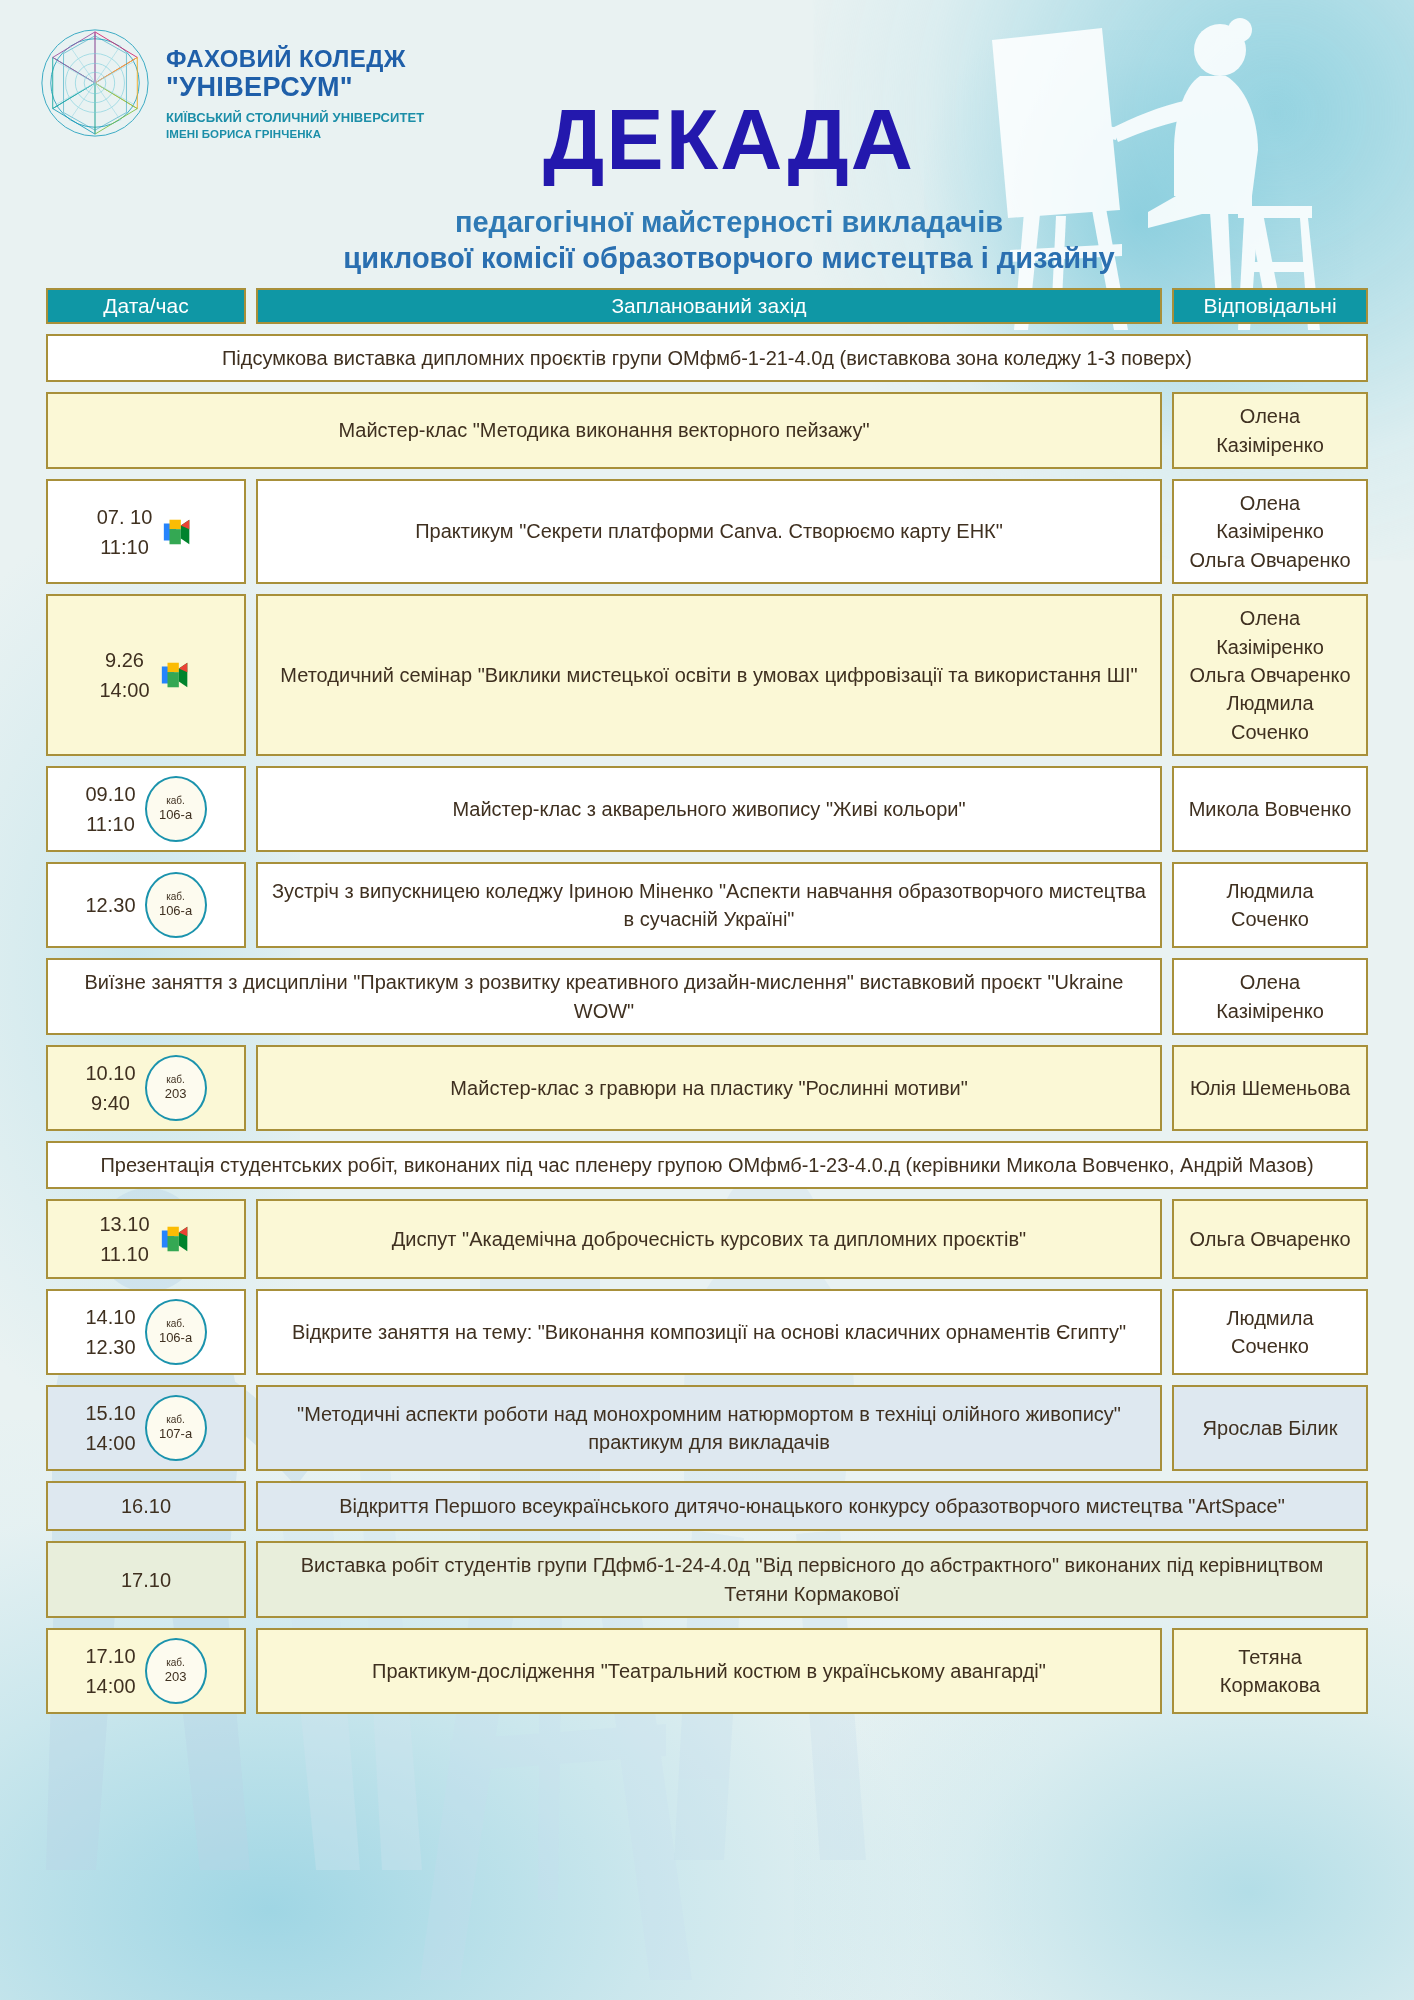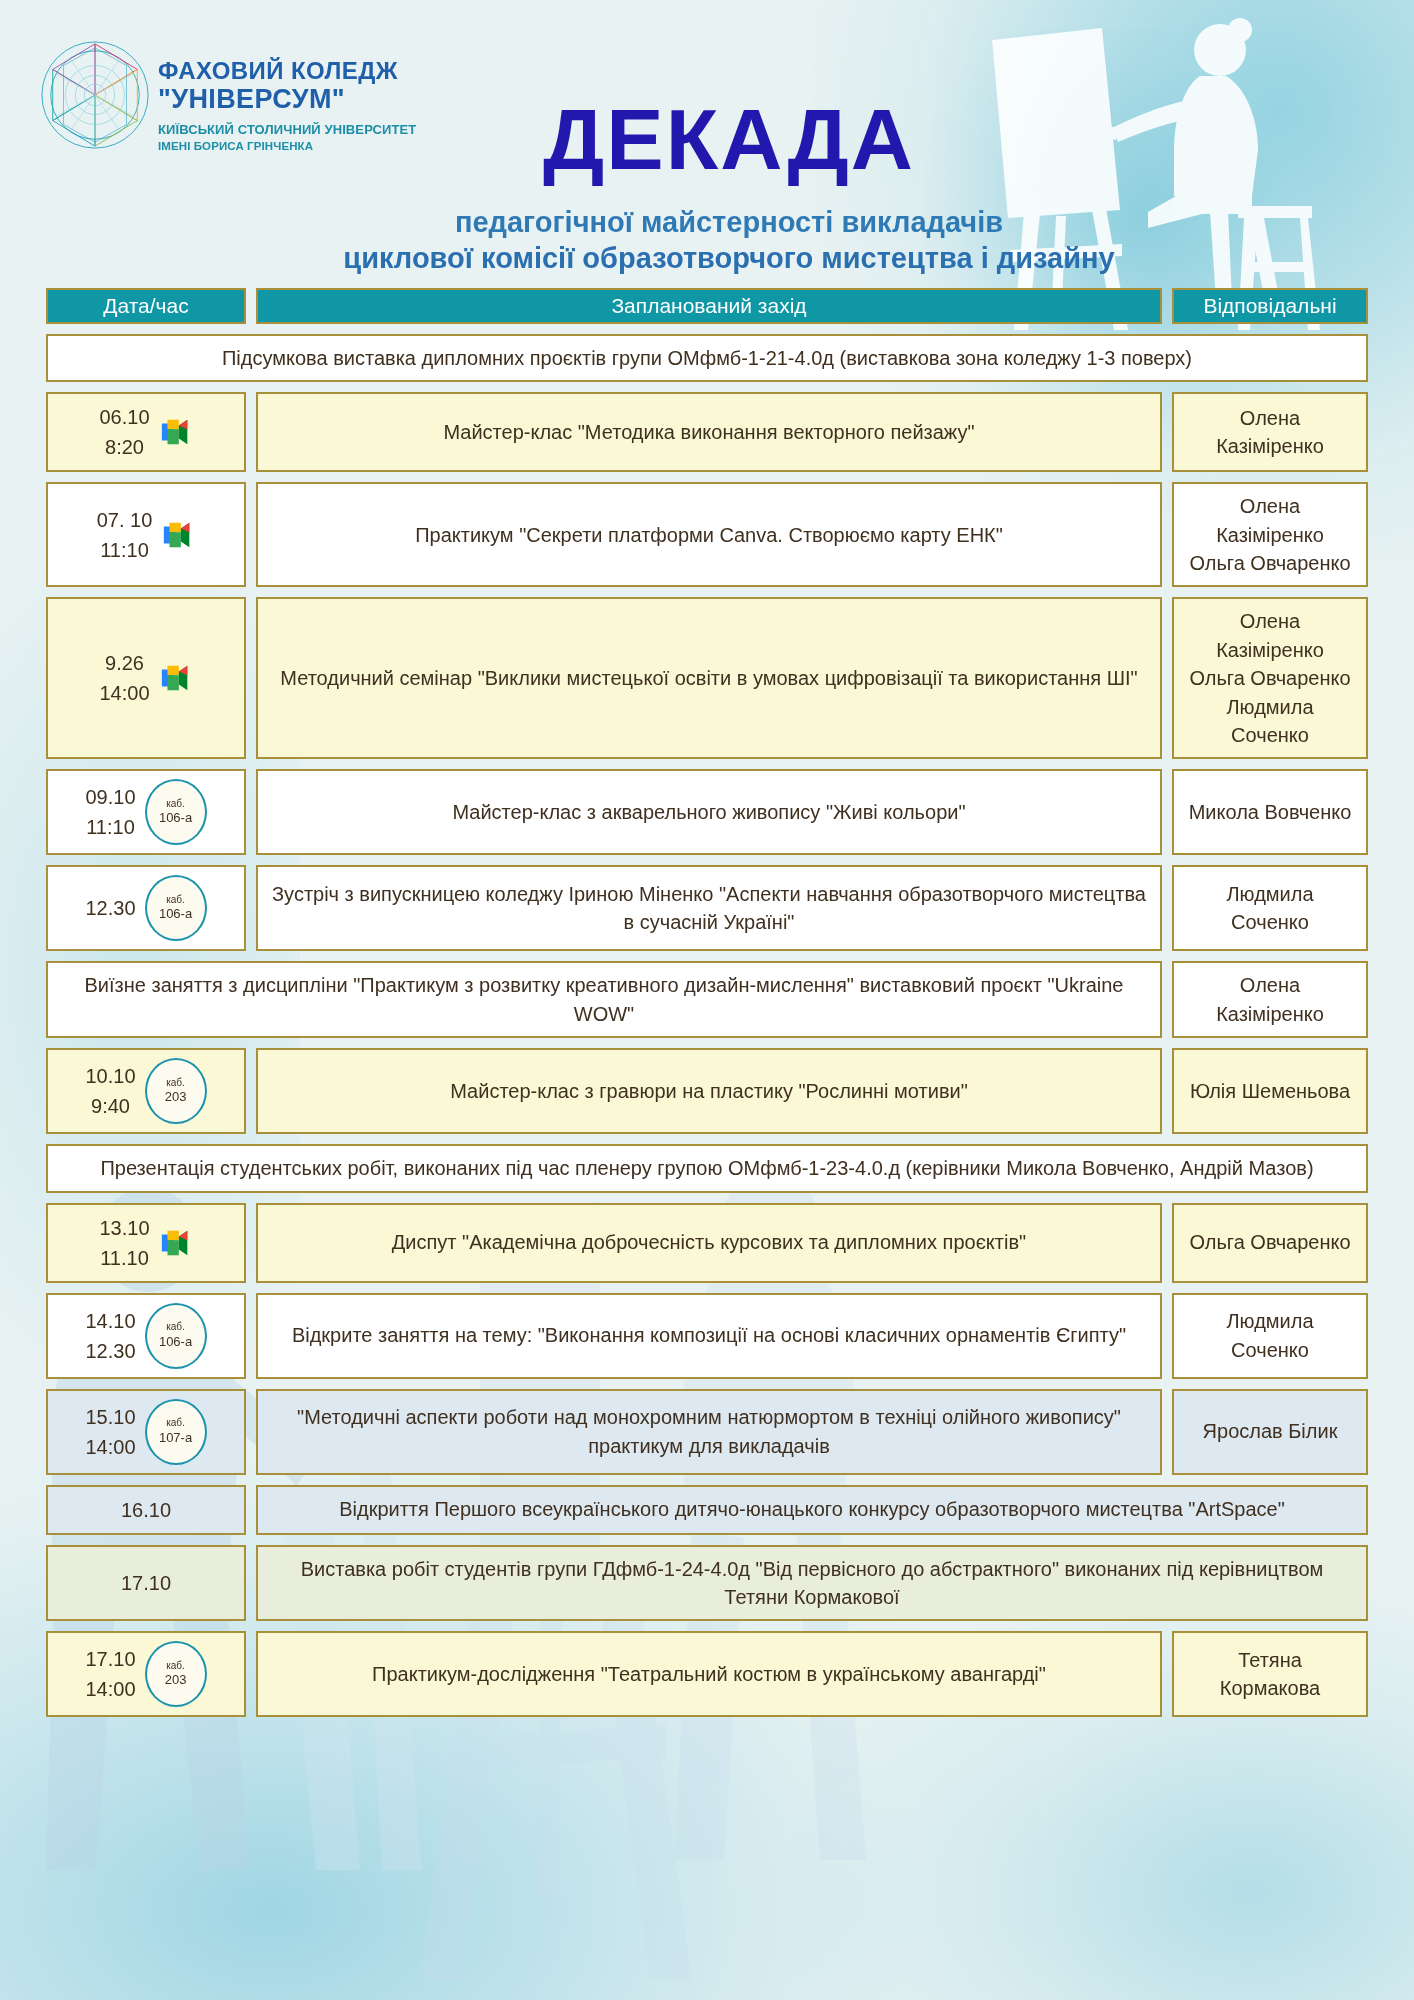--- a/index.html
+++ b/index.html
@@ -45,21 +45,21 @@
   }
   .silhouette-bottom2{
     position:absolute;left:300px;bottom:0px;width:700px;height:900px;opacity:.45;
   }
 
   
   .page{position:relative;z-index:5;width:1414px;height:2000px;padding:0;}
 
   
   .header{position:relative;height:355px;}
-  .logo-block{position:absolute;left:36px;top:36px;display:flex;align-items:center;gap:4px;}
+  .logo-block{position:absolute;left:36px;top:24px;display:flex;align-items:center;gap:12px;}
   .logo-mark{width:118px;height:118px;flex:0 0 118px;}
   .logo-text{padding-top:22px;}
   .logo-l1{font-size:24px;font-weight:bold;color:#1f5fa9;letter-spacing:.4px;line-height:1.08;}
   .logo-l2{font-size:27px;font-weight:bold;color:#1f5fa9;letter-spacing:.4px;line-height:1.12;}
   .logo-l3{font-size:13px;font-weight:bold;color:#1b8ea8;letter-spacing:.1px;line-height:1.3;margin-top:8px;}
   .logo-l4{font-size:11.5px;font-weight:bold;color:#1b8ea8;letter-spacing:.1px;line-height:1.3;}
 
   .title-main{
     position:absolute;left:0;right:0;top:96px;text-align:center;
     font-size:86px;font-weight:bold;color:#2318ad;letter-spacing:2px;
@@ -257,147 +257,132 @@
       <div class="cell c-date">Дата/час</div>
       <div class="cell c-event">Запланований захід</div>
       <div class="cell c-resp">Відповідальні</div>
     </div>
 
     <div id="tbody">
         <div class="row">
       <div class="cell c-full t-white">Підсумкова виставка дипломних проєктів групи ОМфмб-1-21-4.0д (виставкова зона коледжу 1-3 поверх)</div>
     </div>
         <div class="row">
-      <div class="cell c-date t-yellow">
-      <div class="date-inner">
-        <div class="date-stack">
-                <div class="date-line">06.10</div>
-                <div class="date-line">8:20</div>
+      <div class="cell c-event t-yellow">Майстер-клас "Методика виконання векторного пейзажу"</div>
+      <div class="cell c-resp t-yellow">Олена Казіміренко</div>
+    </div>
+        <div class="row">
+      <div class="cell c-date t-white">
+      <div class="date-inner">
+        <div class="date-stack">
+                <div class="date-line">07. 10</div>
+                <div class="date-line">11:10</div>
               </div>
         <svg class="meet-icon" viewBox="0 0 36 30">
   <path d="M3 6 h13 v18 H3 z" fill="#2684fc"></path>
   <path d="M9 2 h12 v10 H9 z" fill="#fbbc04"></path>
   <path d="M9 12 h12 v16 H9 z" fill="#34a853"></path>
   <path d="M21 8 v14 l9 6 V2 z" fill="#00832d"></path>
   <path d="M21 8 l9 -6 v10 z" fill="#ea4335"></path>
 </svg>
       </div>
     </div>
-      <div class="cell c-event t-yellow">Майстер-клас "Методика виконання векторного пейзажу"</div>
-      <div class="cell c-resp t-yellow">Олена Казіміренко</div>
-    </div>
-        <div class="row">
-      <div class="cell c-date t-white">
-      <div class="date-inner">
-        <div class="date-stack">
-                <div class="date-line">07. 10</div>
-                <div class="date-line">11:10</div>
+      <div class="cell c-event t-white">Практикум "Секрети платформи Canva. Створюємо карту ЕНК"</div>
+      <div class="cell c-resp t-white">Олена Казіміренко<br>Ольга Овчаренко</div>
+    </div>
+        <div class="row">
+      <div class="cell c-date t-yellow">
+      <div class="date-inner">
+        <div class="date-stack">
+                <div class="date-line">9.26</div>
+                <div class="date-line">14:00</div>
               </div>
         <svg class="meet-icon" viewBox="0 0 36 30">
   <path d="M3 6 h13 v18 H3 z" fill="#2684fc"></path>
   <path d="M9 2 h12 v10 H9 z" fill="#fbbc04"></path>
   <path d="M9 12 h12 v16 H9 z" fill="#34a853"></path>
   <path d="M21 8 v14 l9 6 V2 z" fill="#00832d"></path>
   <path d="M21 8 l9 -6 v10 z" fill="#ea4335"></path>
 </svg>
       </div>
     </div>
-      <div class="cell c-event t-white">Практикум "Секрети платформи Canva. Створюємо карту ЕНК"</div>
-      <div class="cell c-resp t-white">Олена Казіміренко<br>Ольга Овчаренко</div>
+      <div class="cell c-event t-yellow">Методичний семінар "Виклики мистецької освіти в умовах цифровізації та використання ШІ"</div>
+      <div class="cell c-resp t-yellow">Олена Казіміренко<br>Ольга Овчаренко<br>Людмила Соченко</div>
+    </div>
+        <div class="row">
+      <div class="cell c-date t-white">
+      <div class="date-inner">
+        <div class="date-stack">
+                <div class="date-line">09.10</div>
+                <div class="date-line">11:10</div>
+              </div>
+        <div class="room-badge">
+        <div class="r1">каб.</div>
+        <div class="r2">106-а</div>
+      </div>
+      </div>
+    </div>
+      <div class="cell c-event t-white">Майстер-клас з акварельного живопису "Живі кольори"</div>
+      <div class="cell c-resp t-white">Микола Вовченко</div>
+    </div>
+        <div class="row">
+      <div class="cell c-date t-white">
+      <div class="date-inner">
+        <div class="date-stack">
+                <div class="date-line">12.30</div>
+              </div>
+        <div class="room-badge">
+        <div class="r1">каб.</div>
+        <div class="r2">106-а</div>
+      </div>
+      </div>
+    </div>
+      <div class="cell c-event t-white">Зустріч з випускницею коледжу Іриною Міненко "Аспекти навчання образотворчого мистецтва в сучасній Україні"</div>
+      <div class="cell c-resp t-white">Людмила Соченко</div>
+    </div>
+        <div class="row">
+
+      <div class="cell c-event-wide t-white">Виїзне заняття з дисципліни "Практикум з розвитку креативного дизайн-мислення" виставковий проєкт "Ukraine WOW"</div>
+      <div class="cell c-resp t-white">Олена Казіміренко</div>
     </div>
         <div class="row">
       <div class="cell c-date t-yellow">
       <div class="date-inner">
         <div class="date-stack">
-                <div class="date-line">9.26</div>
-                <div class="date-line">14:00</div>
+                <div class="date-line">10.10</div>
+                <div class="date-line">9:40</div>
+              </div>
+        <div class="room-badge">
+        <div class="r1">каб.</div>
+        <div class="r2">203</div>
+      </div>
+      </div>
+    </div>
+      <div class="cell c-event t-yellow">Майстер-клас з гравюри на пластику "Рослинні мотиви"</div>
+      <div class="cell c-resp t-yellow">Юлія Шеменьова</div>
+    </div>
+        <div class="row">
+      <div class="cell c-full t-white">Презентація студентських робіт, виконаних під час пленеру групою ОМфмб-1-23-4.0.д (керівники Микола Вовченко, Андрій Мазов)</div>
+    </div>
+        <div class="row">
+      <div class="cell c-date t-yellow">
+      <div class="date-inner">
+        <div class="date-stack">
+                <div class="date-line">13.10</div>
+                <div class="date-line">11.10</div>
               </div>
         <svg class="meet-icon" viewBox="0 0 36 30">
   <path d="M3 6 h13 v18 H3 z" fill="#2684fc"></path>
   <path d="M9 2 h12 v10 H9 z" fill="#fbbc04"></path>
   <path d="M9 12 h12 v16 H9 z" fill="#34a853"></path>
   <path d="M21 8 v14 l9 6 V2 z" fill="#00832d"></path>
   <path d="M21 8 l9 -6 v10 z" fill="#ea4335"></path>
 </svg>
       </div>
     </div>
-      <div class="cell c-event t-yellow">Методичний семінар "Виклики мистецької освіти в умовах цифровізації та використання ШІ"</div>
-      <div class="cell c-resp t-yellow">Олена Казіміренко<br>Ольга Овчаренко<br>Людмила Соченко</div>
-    </div>
-        <div class="row">
-      <div class="cell c-date t-white">
-      <div class="date-inner">
-        <div class="date-stack">
-                <div class="date-line">09.10</div>
-                <div class="date-line">11:10</div>
-              </div>
-        <div class="room-badge">
-        <div class="r1">каб.</div>
-        <div class="r2">106-а</div>
-      </div>
-      </div>
-    </div>
-      <div class="cell c-event t-white">Майстер-клас з акварельного живопису "Живі кольори"</div>
-      <div class="cell c-resp t-white">Микола Вовченко</div>
-    </div>
-        <div class="row">
-      <div class="cell c-date t-white">
-      <div class="date-inner">
-        <div class="date-stack">
-                <div class="date-line">12.30</div>
-              </div>
-        <div class="room-badge">
-        <div class="r1">каб.</div>
-        <div class="r2">106-а</div>
-      </div>
-      </div>
-    </div>
-      <div class="cell c-event t-white">Зустріч з випускницею коледжу Іриною Міненко "Аспекти навчання образотворчого мистецтва в сучасній Україні"</div>
-      <div class="cell c-resp t-white">Людмила Соченко</div>
-    </div>
-        <div class="row">
-
-      <div class="cell c-event-wide t-white">Виїзне заняття з дисципліни "Практикум з розвитку креативного дизайн-мислення" виставковий проєкт "Ukraine WOW"</div>
-      <div class="cell c-resp t-white">Олена Казіміренко</div>
-    </div>
-        <div class="row">
-      <div class="cell c-date t-yellow">
-      <div class="date-inner">
-        <div class="date-stack">
-                <div class="date-line">10.10</div>
-                <div class="date-line">9:40</div>
-              </div>
-        <div class="room-badge">
-        <div class="r1">каб.</div>
-        <div class="r2">203</div>
-      </div>
-      </div>
-    </div>
-      <div class="cell c-event t-yellow">Майстер-клас з гравюри на пластику "Рослинні мотиви"</div>
-      <div class="cell c-resp t-yellow">Юлія Шеменьова</div>
-    </div>
-        <div class="row">
-      <div class="cell c-full t-white">Презентація студентських робіт, виконаних під час пленеру групою ОМфмб-1-23-4.0.д (керівники Микола Вовченко, Андрій Мазов)</div>
-    </div>
-        <div class="row">
-      <div class="cell c-date t-yellow">
-      <div class="date-inner">
-        <div class="date-stack">
-                <div class="date-line">13.10</div>
-                <div class="date-line">11.10</div>
-              </div>
-        <svg class="meet-icon" viewBox="0 0 36 30">
-  <path d="M3 6 h13 v18 H3 z" fill="#2684fc"></path>
-  <path d="M9 2 h12 v10 H9 z" fill="#fbbc04"></path>
-  <path d="M9 12 h12 v16 H9 z" fill="#34a853"></path>
-  <path d="M21 8 v14 l9 6 V2 z" fill="#00832d"></path>
-  <path d="M21 8 l9 -6 v10 z" fill="#ea4335"></path>
-</svg>
-      </div>
-    </div>
       <div class="cell c-event t-yellow">Диспут "Академічна доброчесність курсових та дипломних проєктів"</div>
       <div class="cell c-resp t-yellow">Ольга Овчаренко</div>
     </div>
         <div class="row">
       <div class="cell c-date t-white">
       <div class="date-inner">
         <div class="date-stack">
                 <div class="date-line">14.10</div>
                 <div class="date-line">12.30</div>
               </div>

